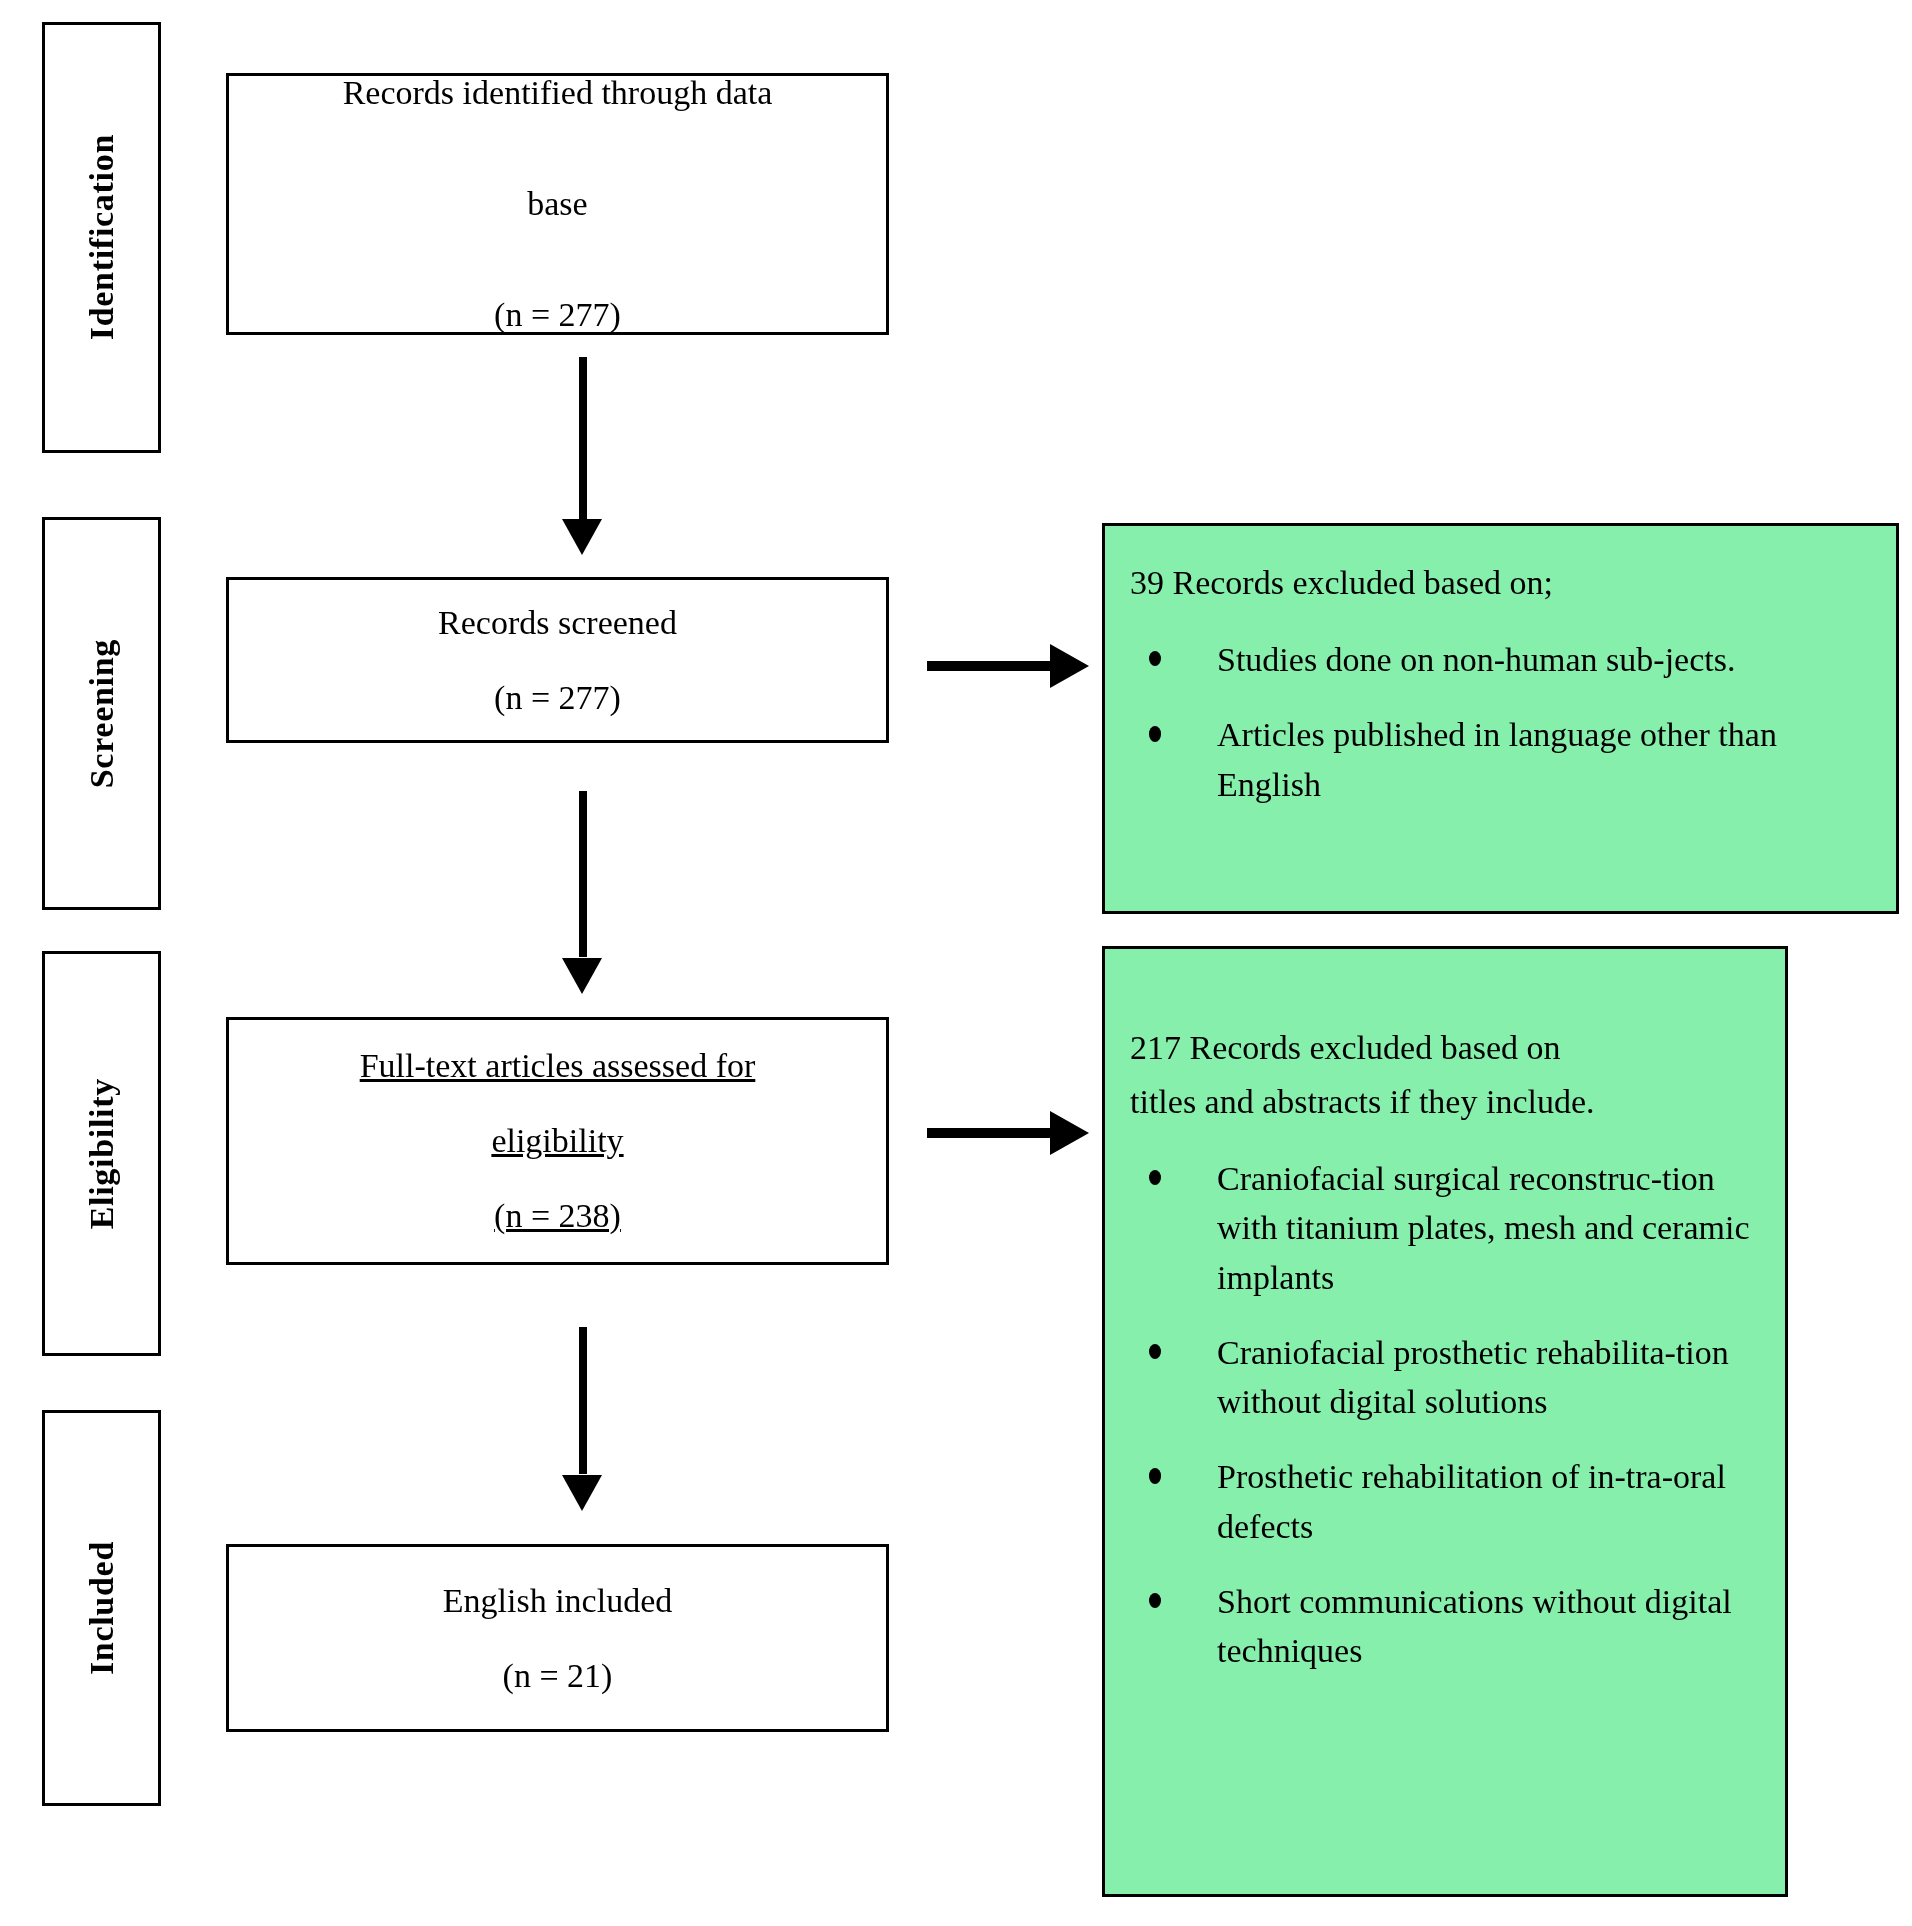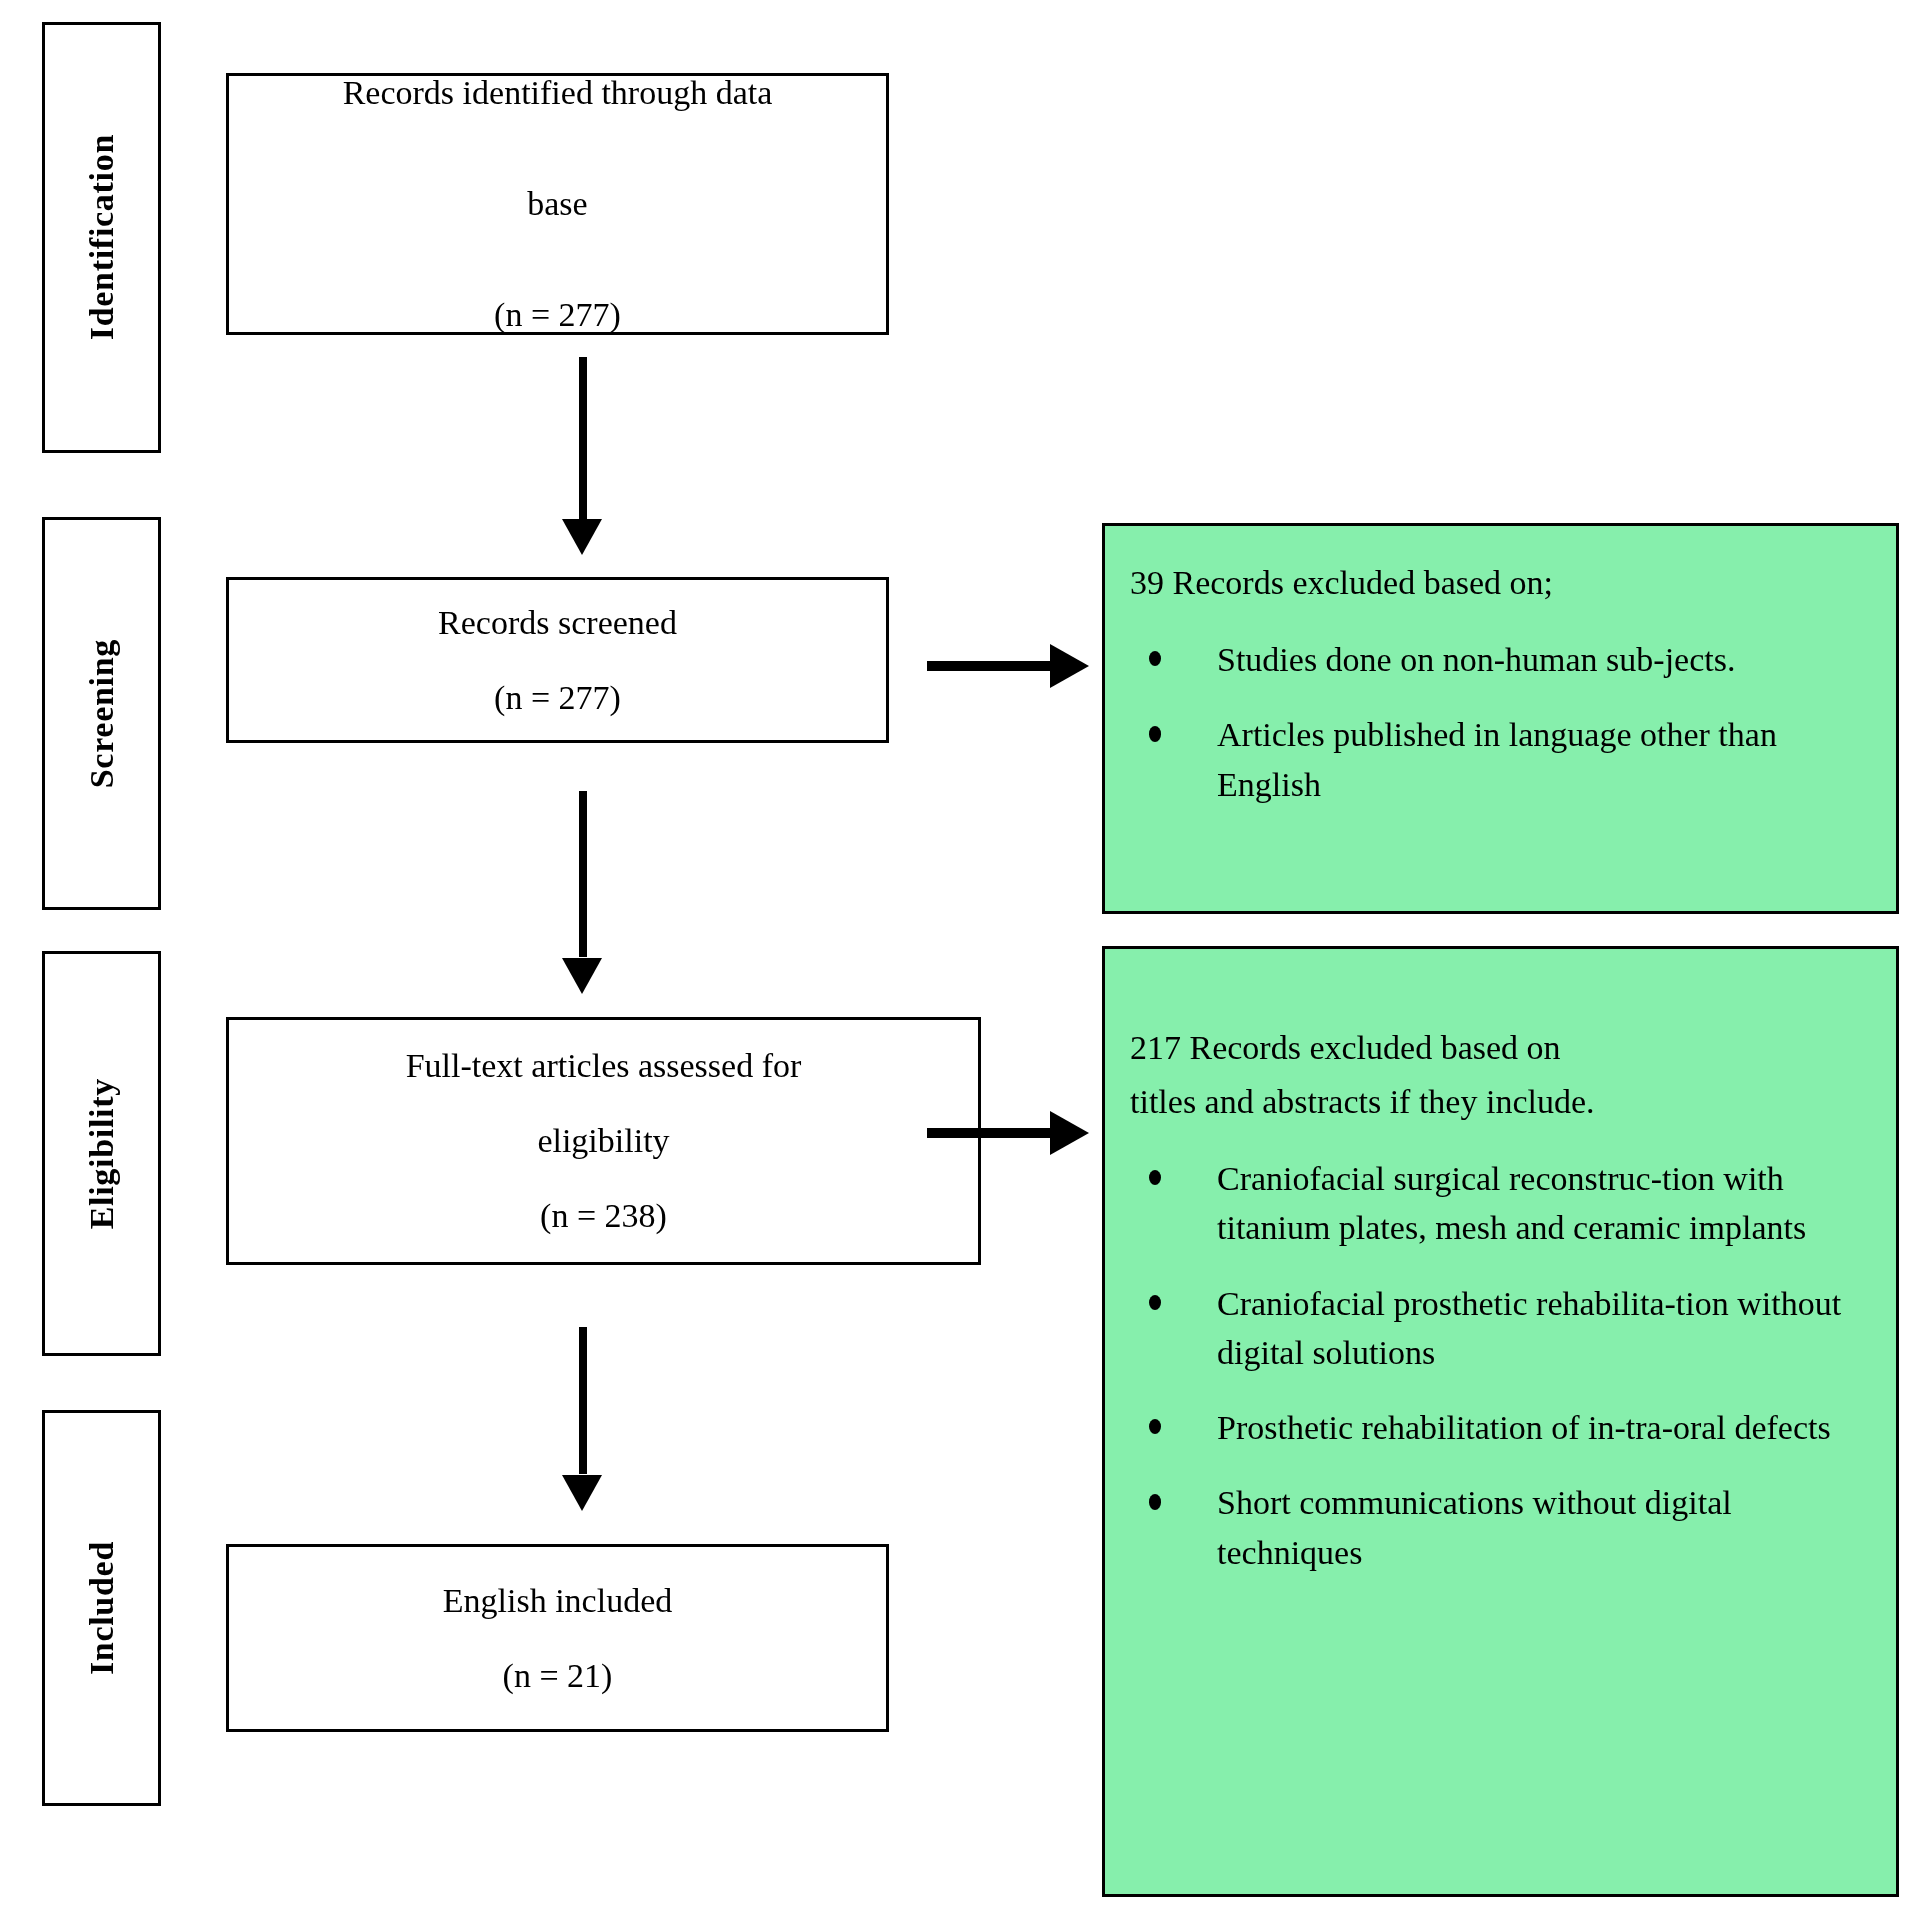--- a/index.html
+++ b/index.html
@@ -172,21 +172,21 @@
     <div class="flow-line">Records identified through data</div>
     <div class="flow-line">base</div>
     <div class="flow-line">(n = 277)</div>
   </div>
 
   <div class="flow-box" style="left:226px; top:577px; width:663px; height:166px;">
     <div class="flow-line">Records screened</div>
     <div class="flow-line">(n = 277)</div>
   </div>
 
-  <div class="flow-box" style="left:226px; top:1017px; width:755px; height:248px;">
+  <div class="flow-box" style="left:226px; top:1017px; width:663px; height:248px;text-decoration:underline;">
     <div class="flow-line">Full-text articles assessed for</div>
     <div class="flow-line">eligibility</div>
     <div class="flow-line">(n = 238)</div>
   </div>
 
   <div class="flow-box" style="left:226px; top:1544px; width:663px; height:188px;">
     <div class="flow-line">English included</div>
     <div class="flow-line">(n = 21)</div>
   </div>
 
@@ -197,21 +197,21 @@
         <span class="bullet-dot"></span>
         <span>Studies done on non-human sub-jects.</span>
       </li>
       <li class="excl-item">
         <span class="bullet-dot"></span>
         <span>Articles published in language other than English</span>
       </li>
     </ul>
   </div>
 
-  <div class="excl-box" style="left:1102px; top:946px; width:797px; height:951px;">
+  <div class="excl-box" style="left:1102px; top:946px; width:686px; height:951px;">
     <div class="excl-head" style="top:74px;">217 Records excluded based on</div>
     <div class="excl-head" style="top:128px;">titles and abstracts if they include.</div>
     <ul class="excl-list" style="top:205px;">
       <li class="excl-item">
         <span class="bullet-dot"></span>
         <span>Craniofacial surgical reconstruc-tion with titanium plates, mesh and ceramic implants</span>
       </li>
       <li class="excl-item">
         <span class="bullet-dot"></span>
         <span>Craniofacial prosthetic rehabilita-tion without digital solutions</span>

